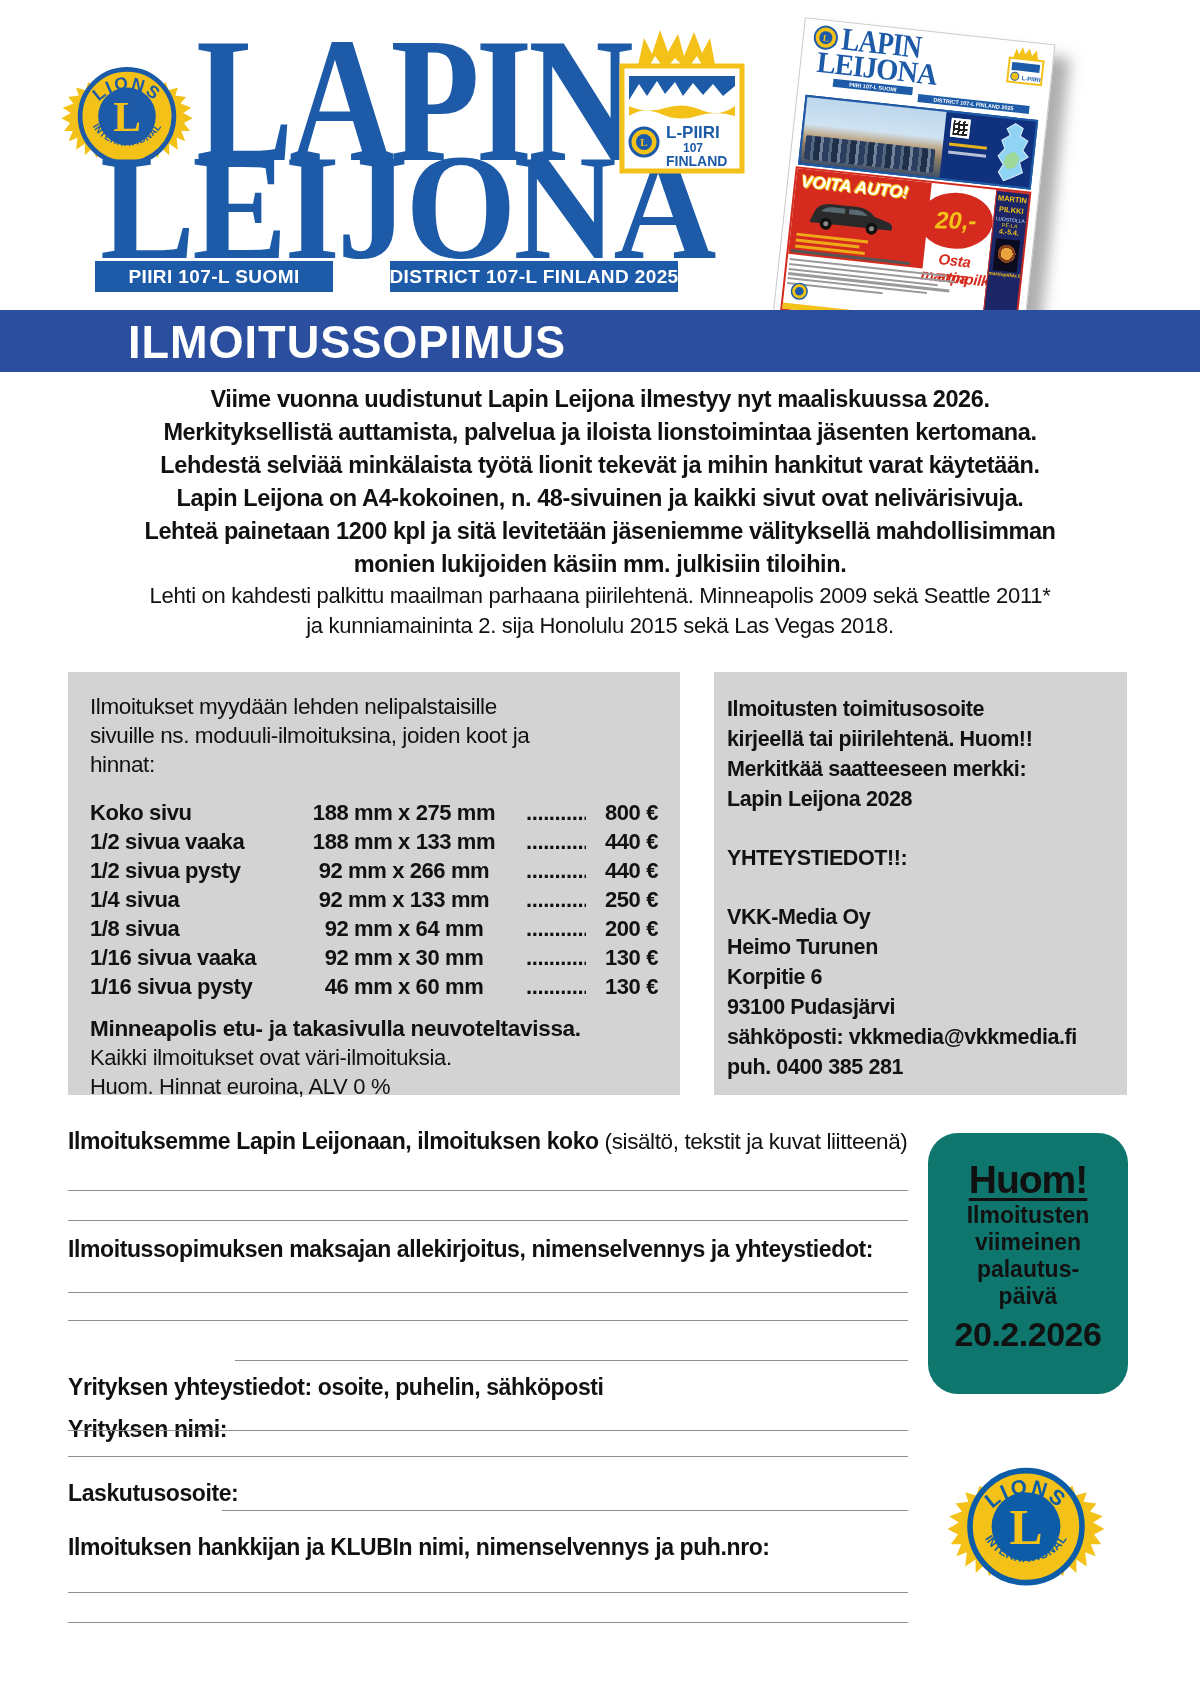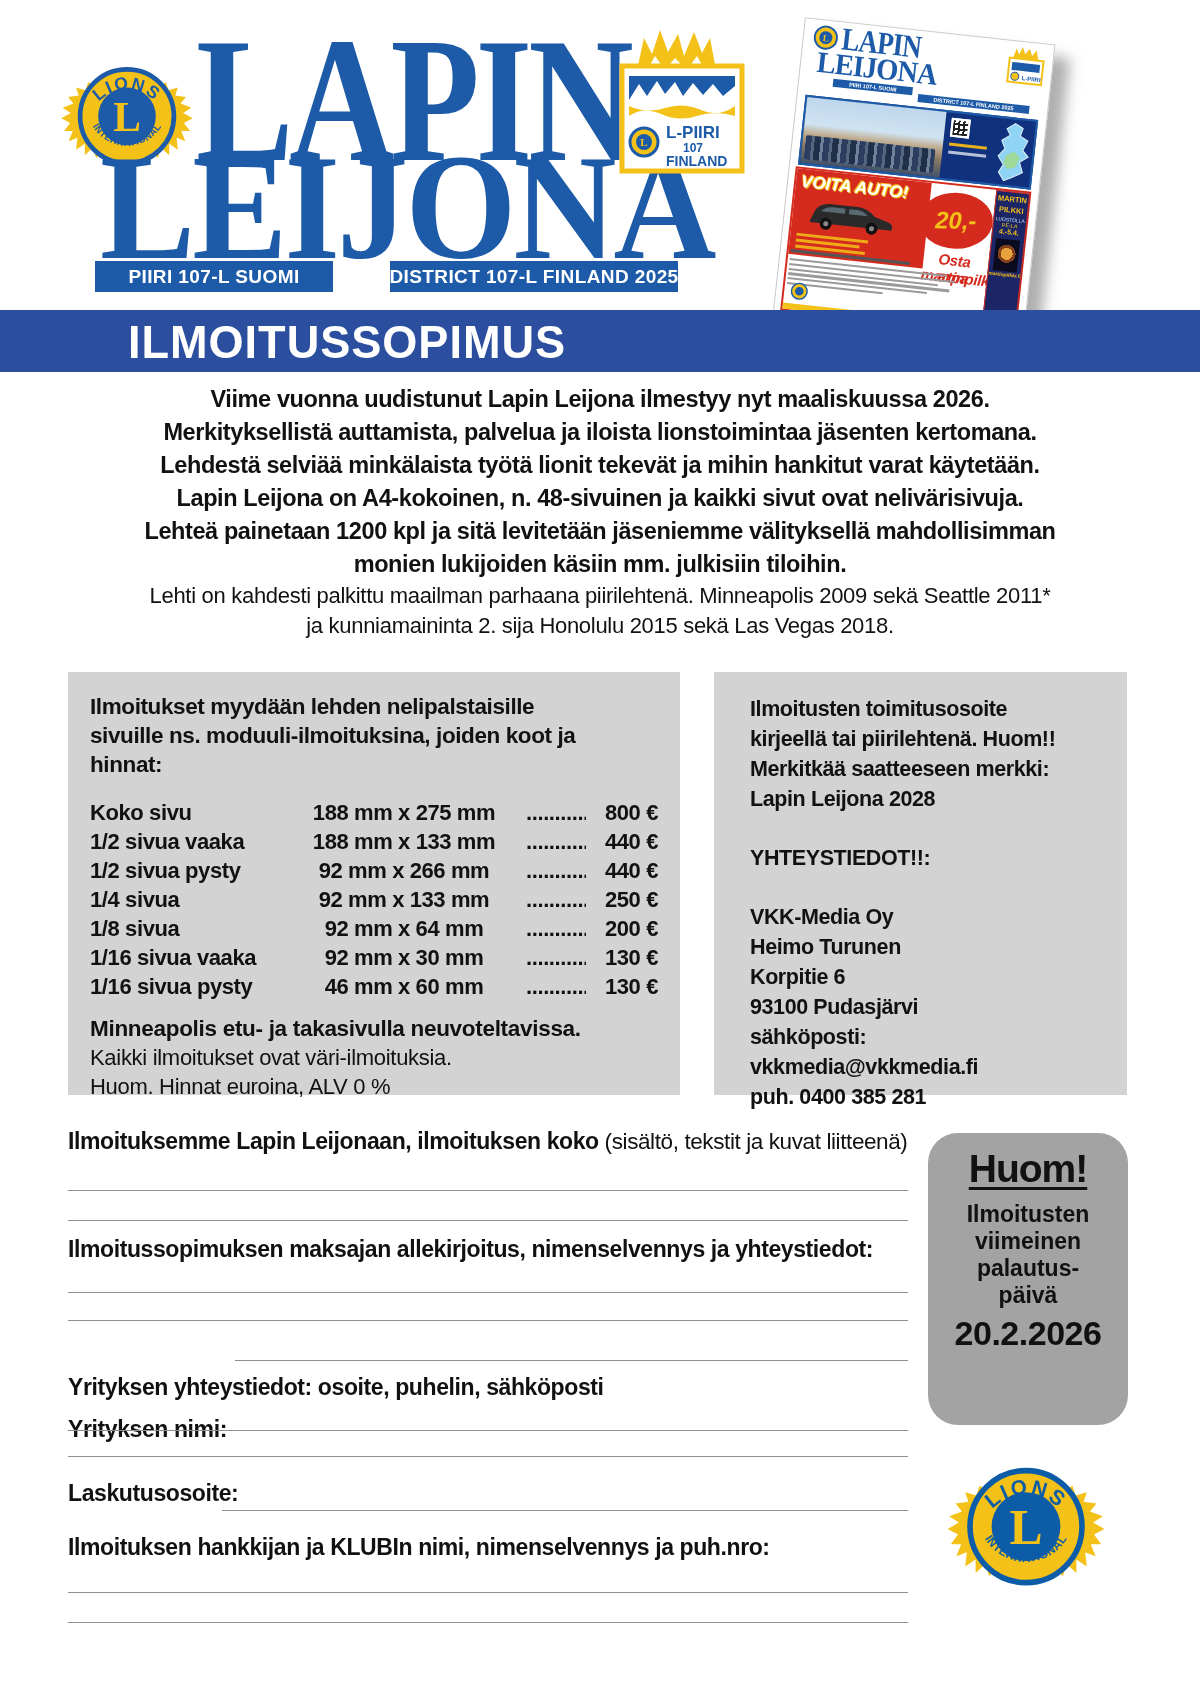--- a/index.html
+++ b/index.html
@@ -27,46 +27,46 @@
 
   
   .intro{position:absolute;left:20px;right:20px;top:383px;text-align:center;}
   .intro .b{font-weight:bold;font-size:23.5px;line-height:33px;letter-spacing:-0.4px;}
   .intro .r{font-size:22px;line-height:30px;letter-spacing:-0.3px;}
   .intro .r:first-of-type{margin-top:3px;}
 
   
   .graybox{position:absolute;background:#d3d3d3;}
   .pricing{left:68px;top:672px;width:612px;height:423px;padding:20px 22px;box-sizing:border-box;}
-  .pricing .title div{font-weight:bold;font-size:22.5px;line-height:29px;letter-spacing:-0.4px;}
+  .pricing .title div{font-weight:normal;font-size:22.5px;line-height:29px;letter-spacing:-0.4px;}
   .pricing .rows{margin-top:19px;}
   .prow{display:flex;align-items:baseline;font-weight:bold;font-size:22px;line-height:29px;letter-spacing:-0.4px;}
   .prow .lab{width:195px;flex:none;}
   .prow .siz{width:238px;flex:none;text-align:center;}
   .prow .dots{flex:1;overflow:hidden;white-space:nowrap;padding:0 3px;}
   .prow .pri{width:72px;flex:none;text-align:right;}
   .pricing .notes{margin-top:13px;font-size:22px;line-height:29px;letter-spacing:-0.3px;}
   .pricing .notes .nb{font-weight:bold;font-size:22.5px;}
 
-  .contact{left:714px;top:672px;width:413px;height:423px;padding:22px 36px;box-sizing:border-box;}
+  .contact{left:714px;top:672px;width:413px;height:423px;padding:22px 13px;box-sizing:border-box;}
   .contact div{font-weight:bold;font-size:21.5px;line-height:30px;letter-spacing:-0.4px;}
   .contact .gap{height:29px;}
 
   
   .flabel{position:absolute;left:68px;font-weight:bold;font-size:23px;letter-spacing:-0.4px;white-space:nowrap;}
   .flabel .normal{font-weight:normal;font-size:22.5px;}
   .rule{position:absolute;height:0;border-top:1.5px solid #8f8f8f;}
 
   
-  .huom{position:absolute;left:928px;top:1133px;width:200px;height:292px;background:#a3a3a3;
-        border-radius:30px;text-align:center;box-sizing:border-box;padding-top:14px;}
+  .huom{position:absolute;left:928px;top:1133px;width:200px;height:261px;background:#0f766e;
+        border-radius:30px;text-align:center;box-sizing:border-box;padding-top:25px;}
   .huom .h-title{font-weight:900;font-size:39px;letter-spacing:-1px;text-decoration:underline;
                  text-decoration-thickness:3px;text-underline-offset:5px;}
   .huom .h-line{font-weight:bold;font-size:23px;line-height:27px;margin-top:0;}
-  .huom .h-lines{margin-top:10px;}
+  .huom .h-lines{}
   .huom .h-date{font-weight:900;font-size:34px;margin-top:5px;letter-spacing:-0.5px;}
 
   
   .cover{position:absolute;left:788px;top:30px;width:250px;height:298px;background:#fff;
          border:1px solid #c9c9c9;transform:rotate(6.2deg);transform-origin:center;
          box-shadow:16px 12px 14px rgba(110,110,110,.55);}
   .cover *{position:absolute;box-sizing:border-box;}
   .cv-t1{left:38px;top:0px;font-family:"Liberation Serif",serif;font-weight:bold;color:#1d5ba8;
          font-size:32px;letter-spacing:-1px;transform:scaleX(.84);transform-origin:left top;line-height:1;}
   .cv-t2{left:16px;top:27px;font-family:"Liberation Serif",serif;font-weight:bold;color:#1d5ba8;

